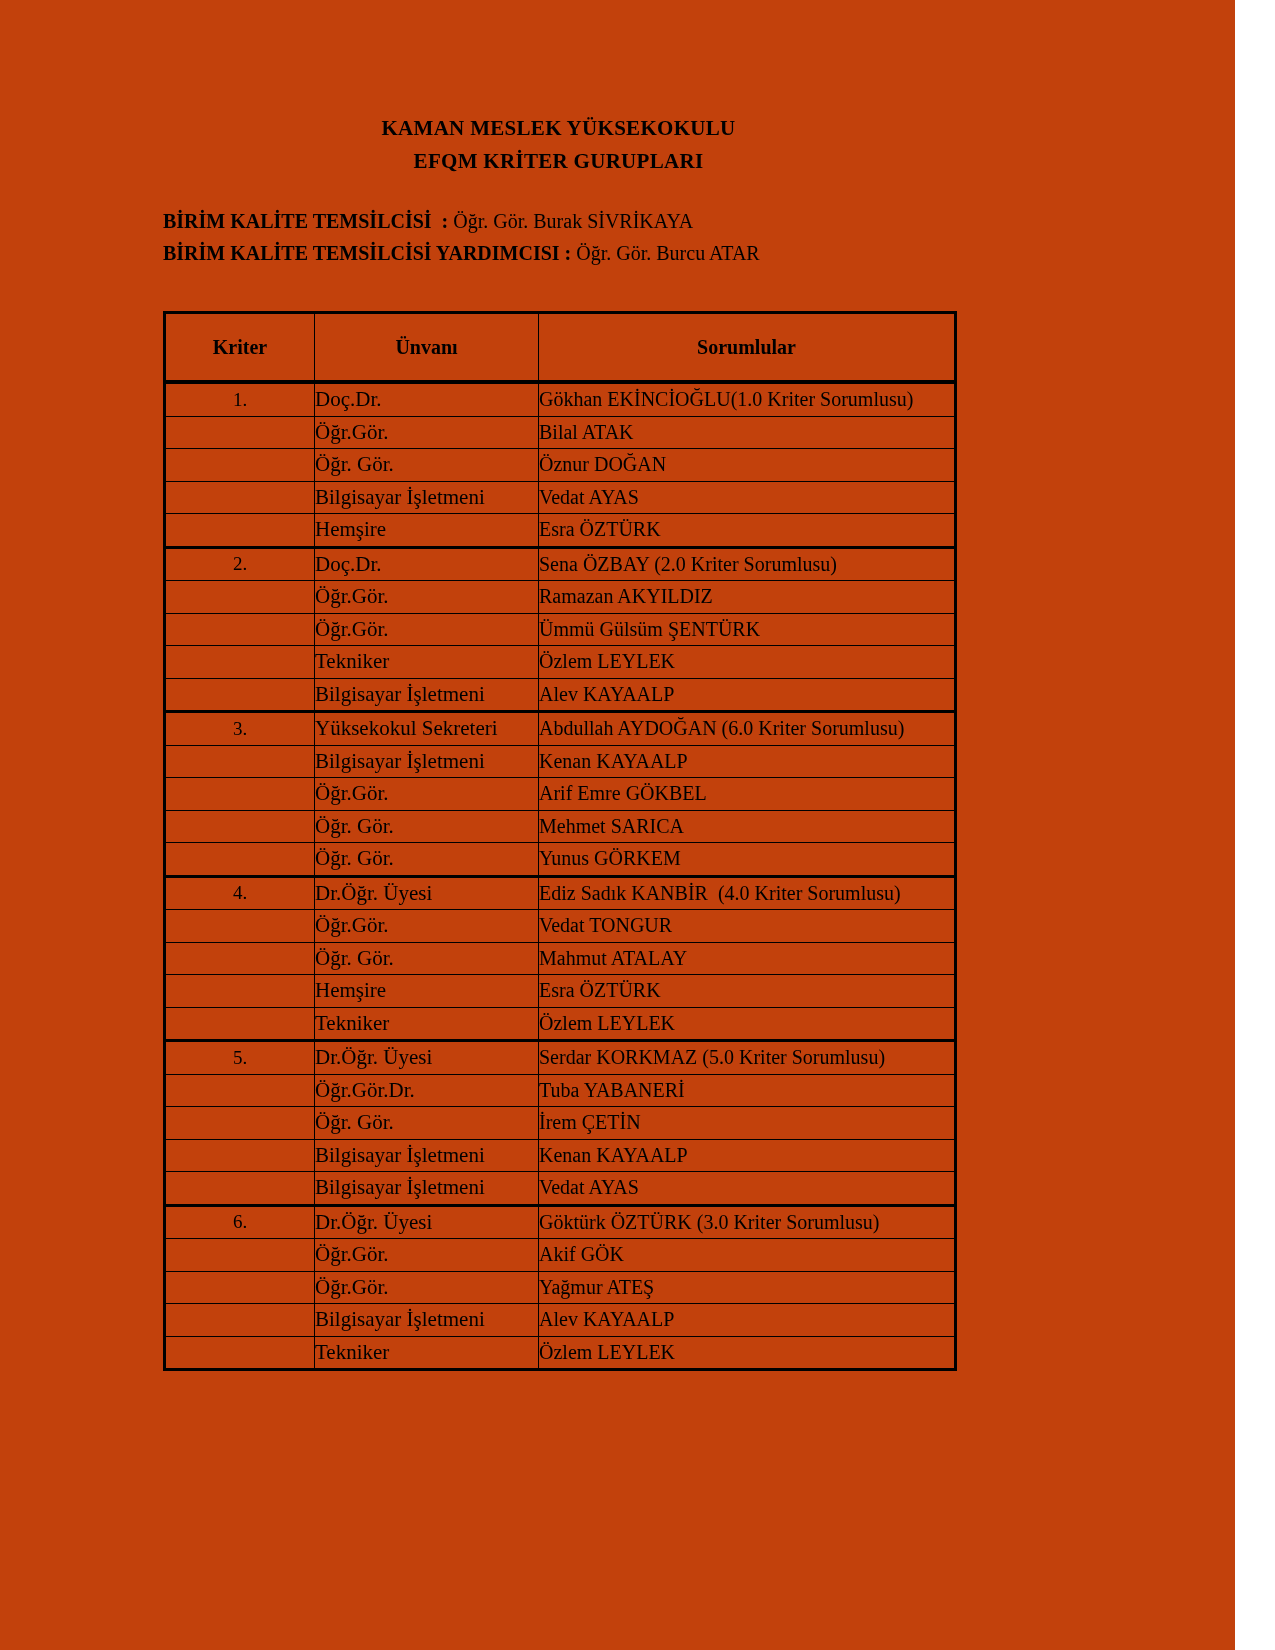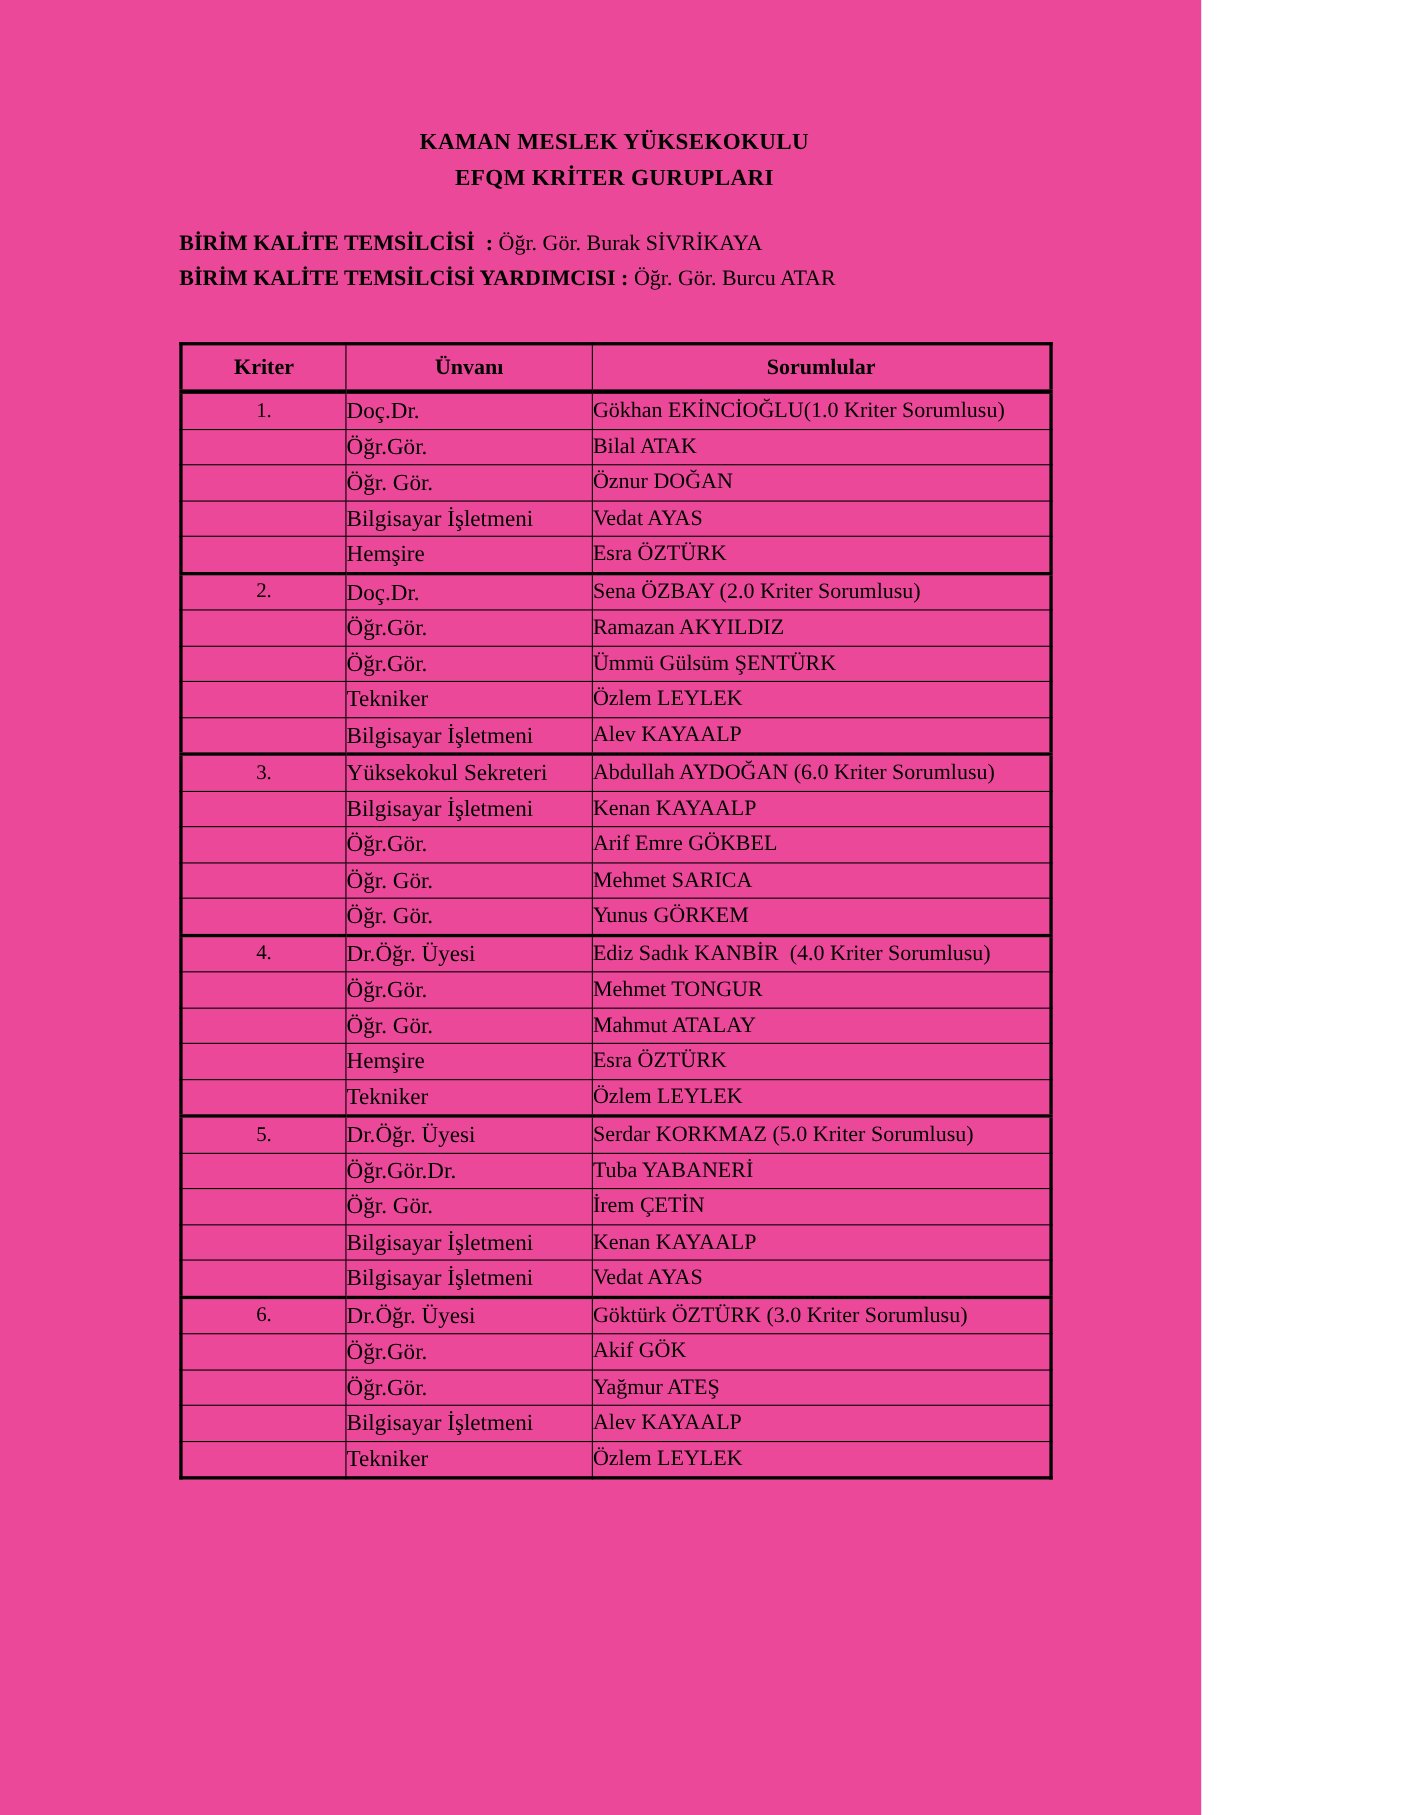--- a/index.html
+++ b/index.html
@@ -10,23 +10,23 @@
   body {
     width: 1275px;
     height: 1650px;
     font-family: "Liberation Serif", serif;
     color: #000000;
     position: relative;
     overflow: hidden;
   }
   .page {
     position: relative;
-    width: 1092px;
+    width: 1235px;
     height: 1650px;
-    background: #ec4899;
+    background: #c2410c;
   }
   .content {
     margin-left: 163px;
     width: 791px;
   }
   .title-block {
     padding-top: 112px;
     text-align: center;
     font-weight: bold;
     font-size: 21px;
@@ -55,21 +55,21 @@
     border: 3px solid #000;
   }
   table.criteria th {
     border: 1.5px solid #000;
     border-bottom: 4px solid #000;
     height: 34px;
     font-size: 20px;
     font-weight: bold;
     text-align: center;
     vertical-align: middle;
-    padding: 3px;
+    padding: 16px;
   }
   table.criteria td {
     border: 1.5px solid #000;
     height: 31.5px;
     vertical-align: middle;
     padding: 0;
     overflow: hidden;
   }
   table.criteria tr.group-start td {
     border-top: 3px solid #000;
@@ -196,21 +196,21 @@
             <td class="cell-sorumlu">Yunus GÖRKEM</td>
           </tr>
           <tr class="group-start">
             <td class="cell-kriter">4.</td>
             <td class="cell-unvan">Dr.Öğr. Üyesi</td>
             <td class="cell-sorumlu">Ediz Sadık KANBİR  (4.0 Kriter Sorumlusu)</td>
           </tr>
           <tr>
             <td class="cell-kriter"></td>
             <td class="cell-unvan">Öğr.Gör.</td>
-            <td class="cell-sorumlu">Mehmet TONGUR</td>
+            <td class="cell-sorumlu">Vedat TONGUR</td>
           </tr>
           <tr>
             <td class="cell-kriter"></td>
             <td class="cell-unvan">Öğr. Gör.</td>
             <td class="cell-sorumlu">Mahmut ATALAY</td>
           </tr>
           <tr>
             <td class="cell-kriter"></td>
             <td class="cell-unvan">Hemşire</td>
             <td class="cell-sorumlu">Esra ÖZTÜRK</td>

